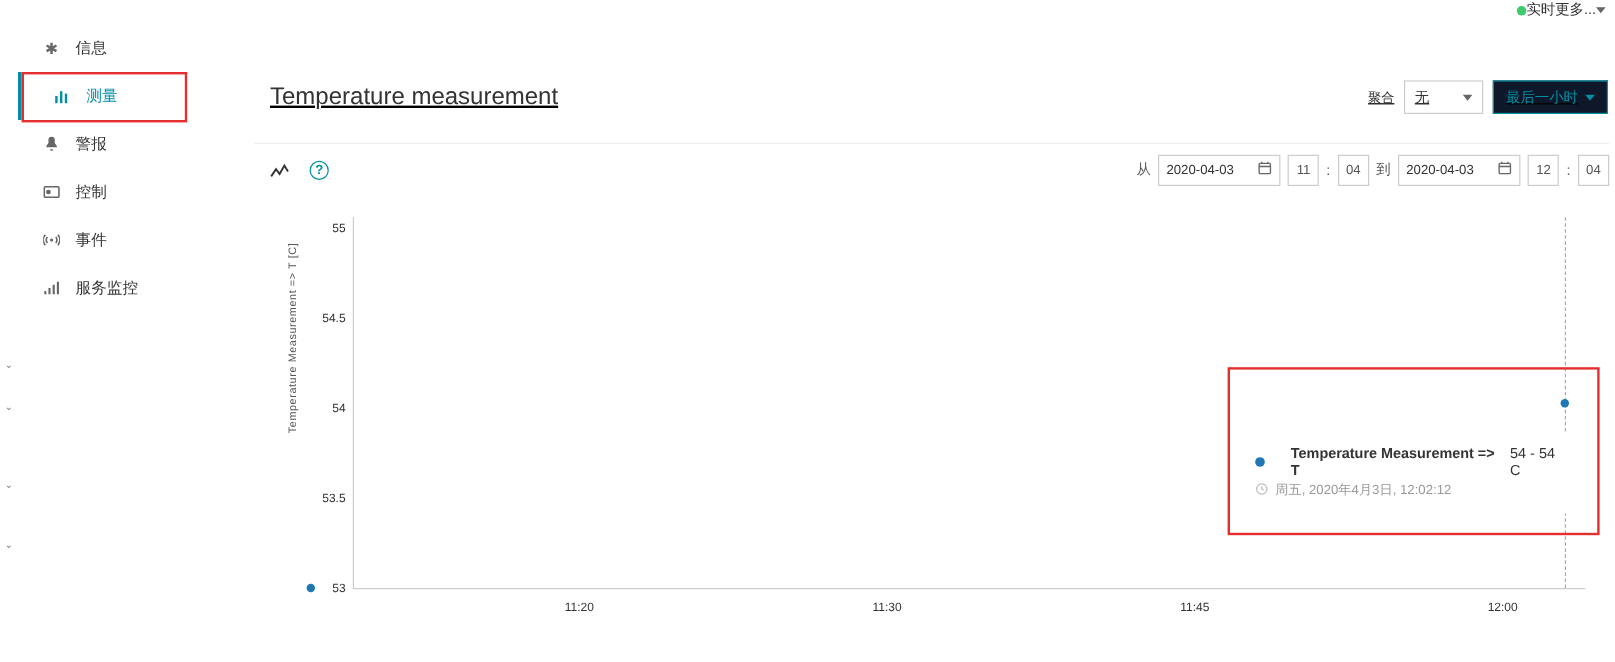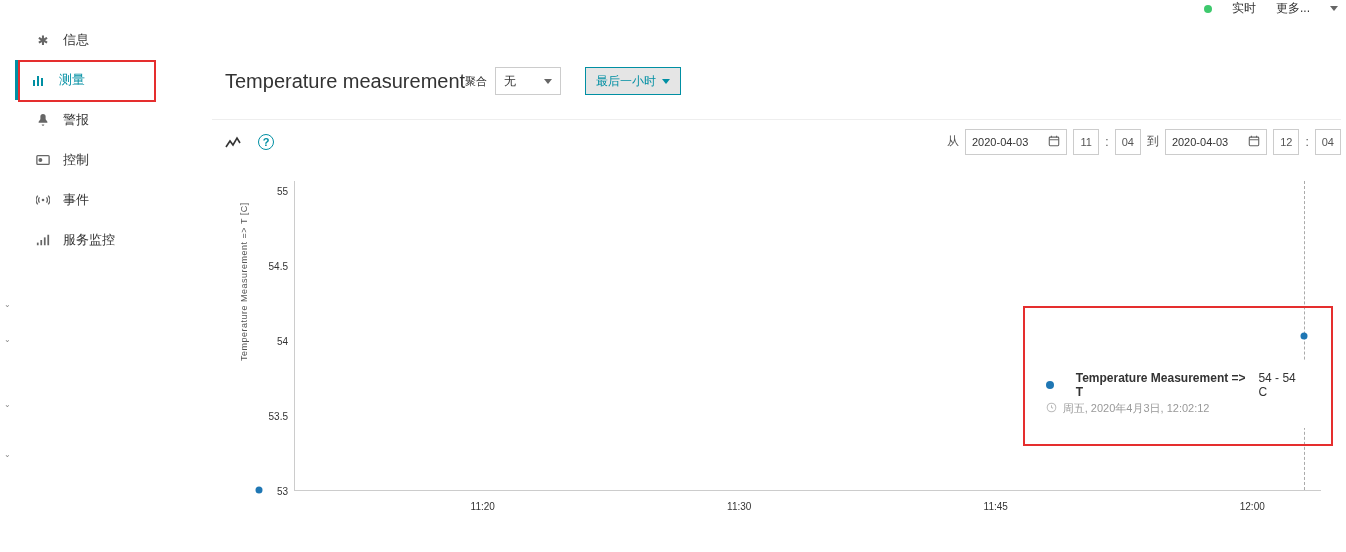--- a/index.html
+++ b/index.html
@@ -1,39 +1,39 @@
 <!DOCTYPE html>
 <html><head>
   <meta charset="utf-8">
   <style>
     * { margin: 0; padding: 0; box-sizing: border-box; font-family: -apple-system, BlinkMacSystemFont, "Segoe UI", Arial, sans-serif; }
     body { background: #fff; width: 1346px; height: 552px; overflow: hidden; position: relative; }
     
-    .top-right-bar { position: absolute; top: 0; right: 8px; display: flex; align-items: center; gap: 20px; font-size: 12px; color: #333; }
+    .top-right-bar { position: absolute; top: 0; right: 8px; display: flex; align-items: center; gap: 0; font-size: 12px; color: #333; }
     .status-dot { width: 8px; height: 8px; border-radius: 50%; background: #3ec96d; display: inline-block; }
     
     .left-rail { position: absolute; left: 0; top: 0; width: 15px; height: 552px; background: #fff; }
     .rail-tick { position: absolute; left: 4px; font-size: 8px; color: #888; }
     
     .sidebar { position: absolute; left: 15px; top: 20px; width: 175px; background: #fff; }
     .sidebar-item { display: flex; align-items: center; height: 40px; padding-left: 20px; font-size: 13px; color: #333; cursor: pointer; gap: 12px; }
-    .sidebar-item.active { border-left: 3px solid #008fa3; padding-left: 13px; color: #008fa3; }
+    .sidebar-item.active { border-left: 3px solid #008fa3; padding-left: 26px; color: #008fa3; }
     .sidebar-icon { width: 16px; height: 16px; display: flex; align-items: center; justify-content: center; color: #666; }
     .sidebar-item.active .sidebar-icon { color: #008fa3; }
     
     .highlight-box-1 { position: absolute; left: 18px; top: 60px; width: 138px; height: 42px; border: 2px solid #e52e2e; pointer-events: none; }
     
     .main { position: absolute; left: 212px; top: 55px; right: 5px; background: #fff; }
     
-    .header-row { display: flex; align-items: center; height: 52px; border: 1px solid transparent; }
+    .header-row { display: flex; align-items: center; justify-content: space-between; height: 52px; border: 1px solid transparent; text-decoration: underline; }
     .page-title { font-size: 20px; font-weight: 400; color: #333; padding-left: 12px; }
     .header-controls { display: flex; align-items: center; gap: 8px; }
     .ctrl-label { font-size: 11px; color: #333; }
     .select { display: inline-flex; align-items: center; justify-content: space-between; border: 1px solid #ccc; height: 28px; padding: 0 8px; font-size: 12px; color: #333; min-width: 66px; background: #fff; cursor: pointer; }
-    .btn-range { display: inline-flex; align-items: center; border: 1px solid #008fa3; color: #008fa3; height: 28px; padding: 0 10px; font-size: 12px; background: #e5e5e5; cursor: pointer; gap: 6px; margin-left: 16px; }
+    .btn-range { display: inline-flex; align-items: center; border: 1px solid #008fa3; color: #008fa3; height: 28px; padding: 0 10px; font-size: 12px; background: #0f172a; cursor: pointer; gap: 6px; }
     
     .toolbar-row { display: flex; align-items: center; height: 44px; padding-left: 12px; justify-content: space-between; margin-top: 12px; border-top: 1px solid #eee; }
     .toolbar-left { display: flex; align-items: center; gap: 16px; }
     .toolbar-icon { width: 18px; height: 18px; color: #333; cursor: pointer; }
     .help-icon { color: #008fa3; border: 1.5px solid #008fa3; border-radius: 50%; width: 16px; height: 16px; display: flex; align-items: center; justify-content: center; font-size: 11px; font-weight: bold; }
     
     .date-range { display: flex; align-items: center; gap: 6px; font-size: 12px; color: #555; }
     .date-input { border: 1px solid #ccc; height: 26px; padding: 0 6px; font-size: 11px; color: #333; background: #fff; display: inline-flex; align-items: center; gap: 20px; }
     .cal-icon { color: #666; }
     .time-cell { border: 1px solid #ccc; height: 26px; padding: 0 6px; font-size: 11px; min-width: 26px; display: inline-flex; align-items: center; justify-content: center; }

